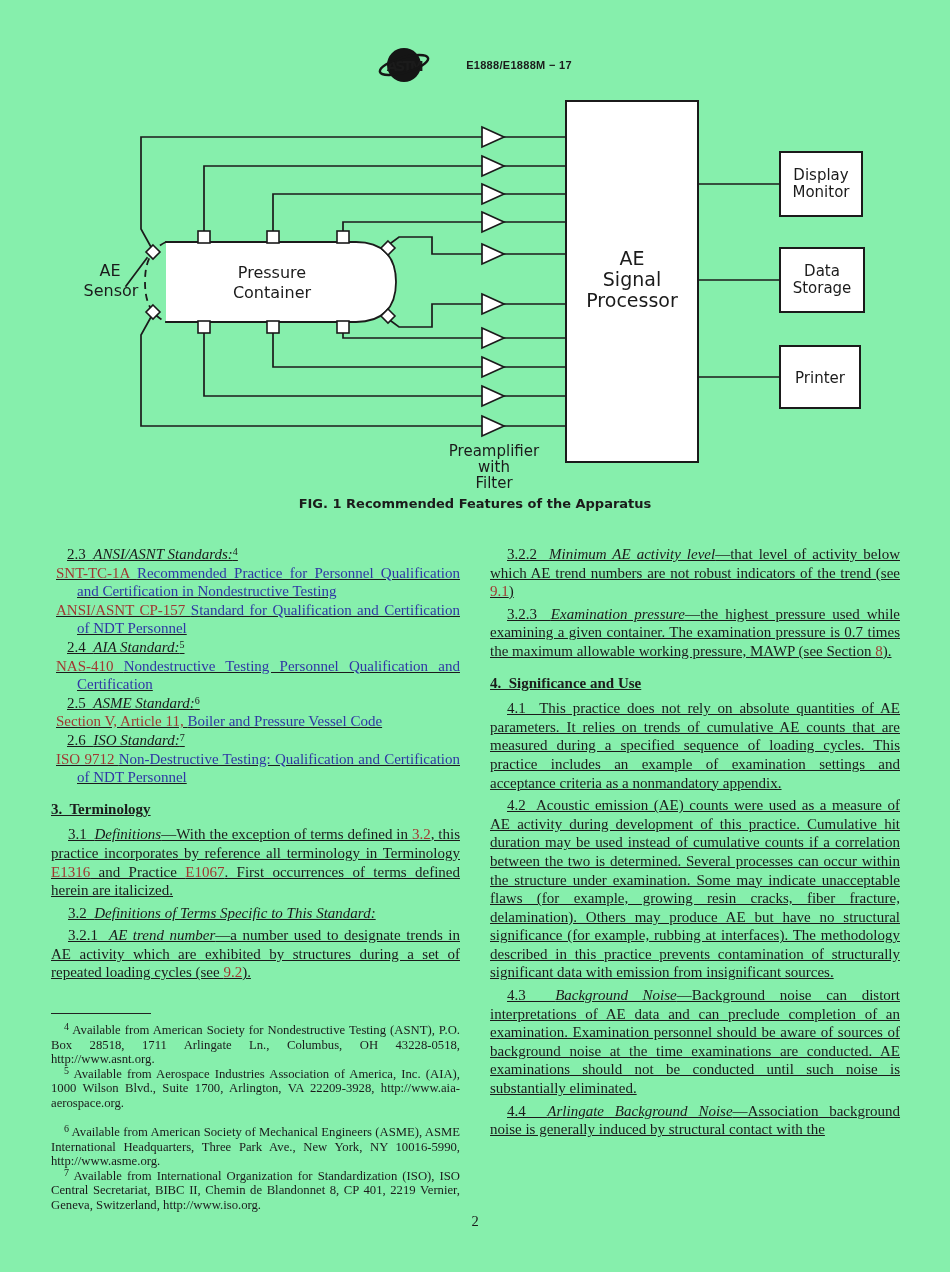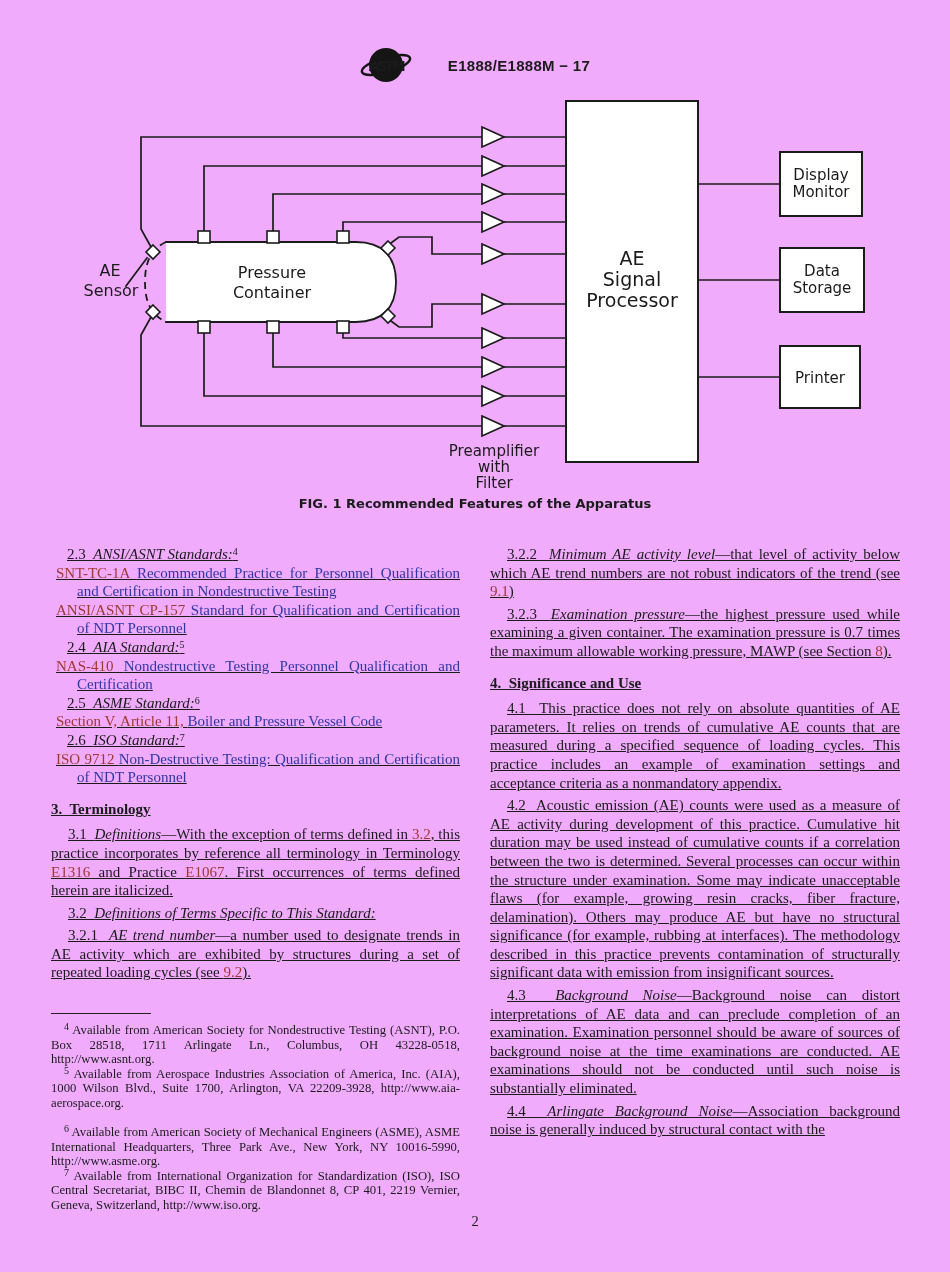--- a/index.html
+++ b/index.html
@@ -1,28 +1,28 @@
 <!DOCTYPE html>
 <html><head>
 <meta charset="utf-8">
 <style>
   html,body { margin:0; padding:0; background:#ffffff; }
   .page {
     position:relative; width:950px; height:1272px; margin:0 auto;
-    background:#f0abfc; color:#1b1b1b; overflow:hidden;
+    background:#86efac; color:#1b1b1b; overflow:hidden;
     font-family:"Liberation Serif", serif;
   }
   
   .header {
     position:absolute; top:42px; left:0; width:100%;
     display:flex; justify-content:center; align-items:center; gap:9px;
   }
   .doc-code {
     font-family:"Liberation Sans", sans-serif; font-weight:bold;
-    font-size:15px; letter-spacing:0.3px; color:#1b1b1b;margin-left:27px;
+    font-size:11px; letter-spacing:0.3px; color:#1b1b1b;margin-left:27px;
   }
   
   .figure-wrap { position:absolute; top:90px; left:0; width:950px; height:430px; }
   svg text { font-family:"DejaVu Sans","Liberation Sans",sans-serif; fill:#1b1b1b; }
   svg .cap { font-weight:bold; font-size:13px; }
   svg .big { font-size:19px; }
   svg .mid { font-size:16px; }
   svg .box { font-size:15px; }
   svg .sm  { font-size:15px; }
   

